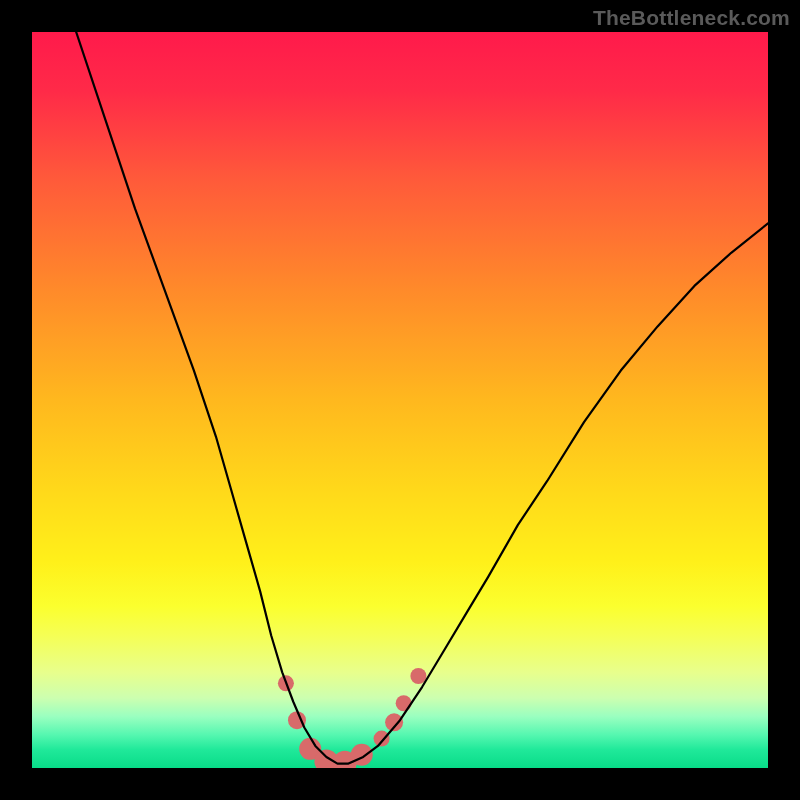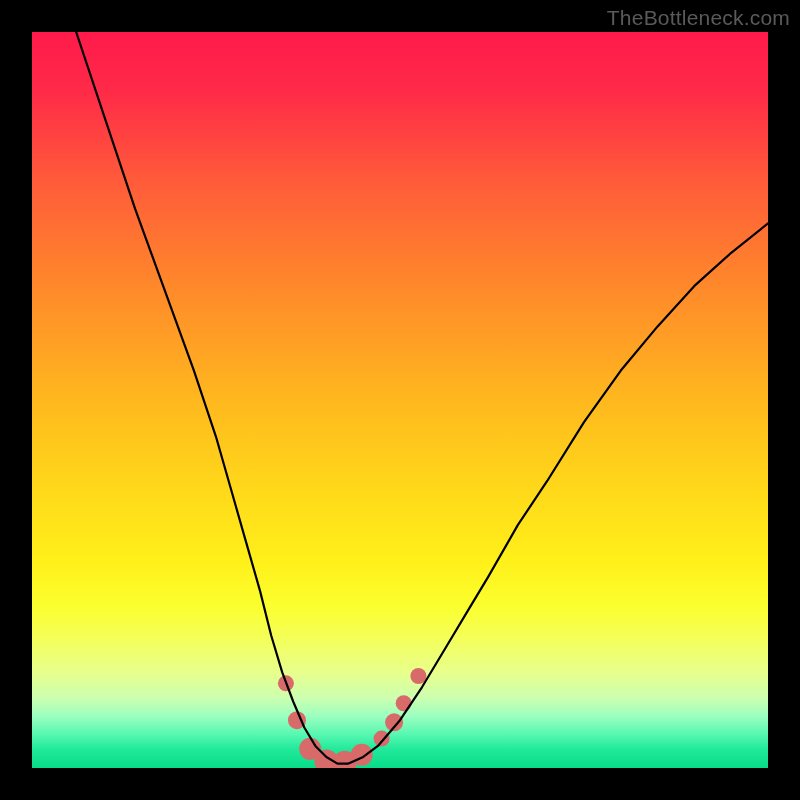--- a/index.html
+++ b/index.html
@@ -30,21 +30,21 @@
     position: absolute;
     top: 0; left: 0;
     width: 100%;
     height: 100%;
   }
   .watermark {
     position: absolute;
     top: 6px;
     right: 10px;
     font-size: 21px;
-    font-weight: 400;
+    font-weight: 700;
     color: #5a5a5a;
     font-family: Arial, Helvetica, sans-serif;
     letter-spacing: 0.2px;
   }
   svg.curve {
     position: absolute;
     top: 0; left: 0;
     width: 100%;
     height: 100%;
   }

